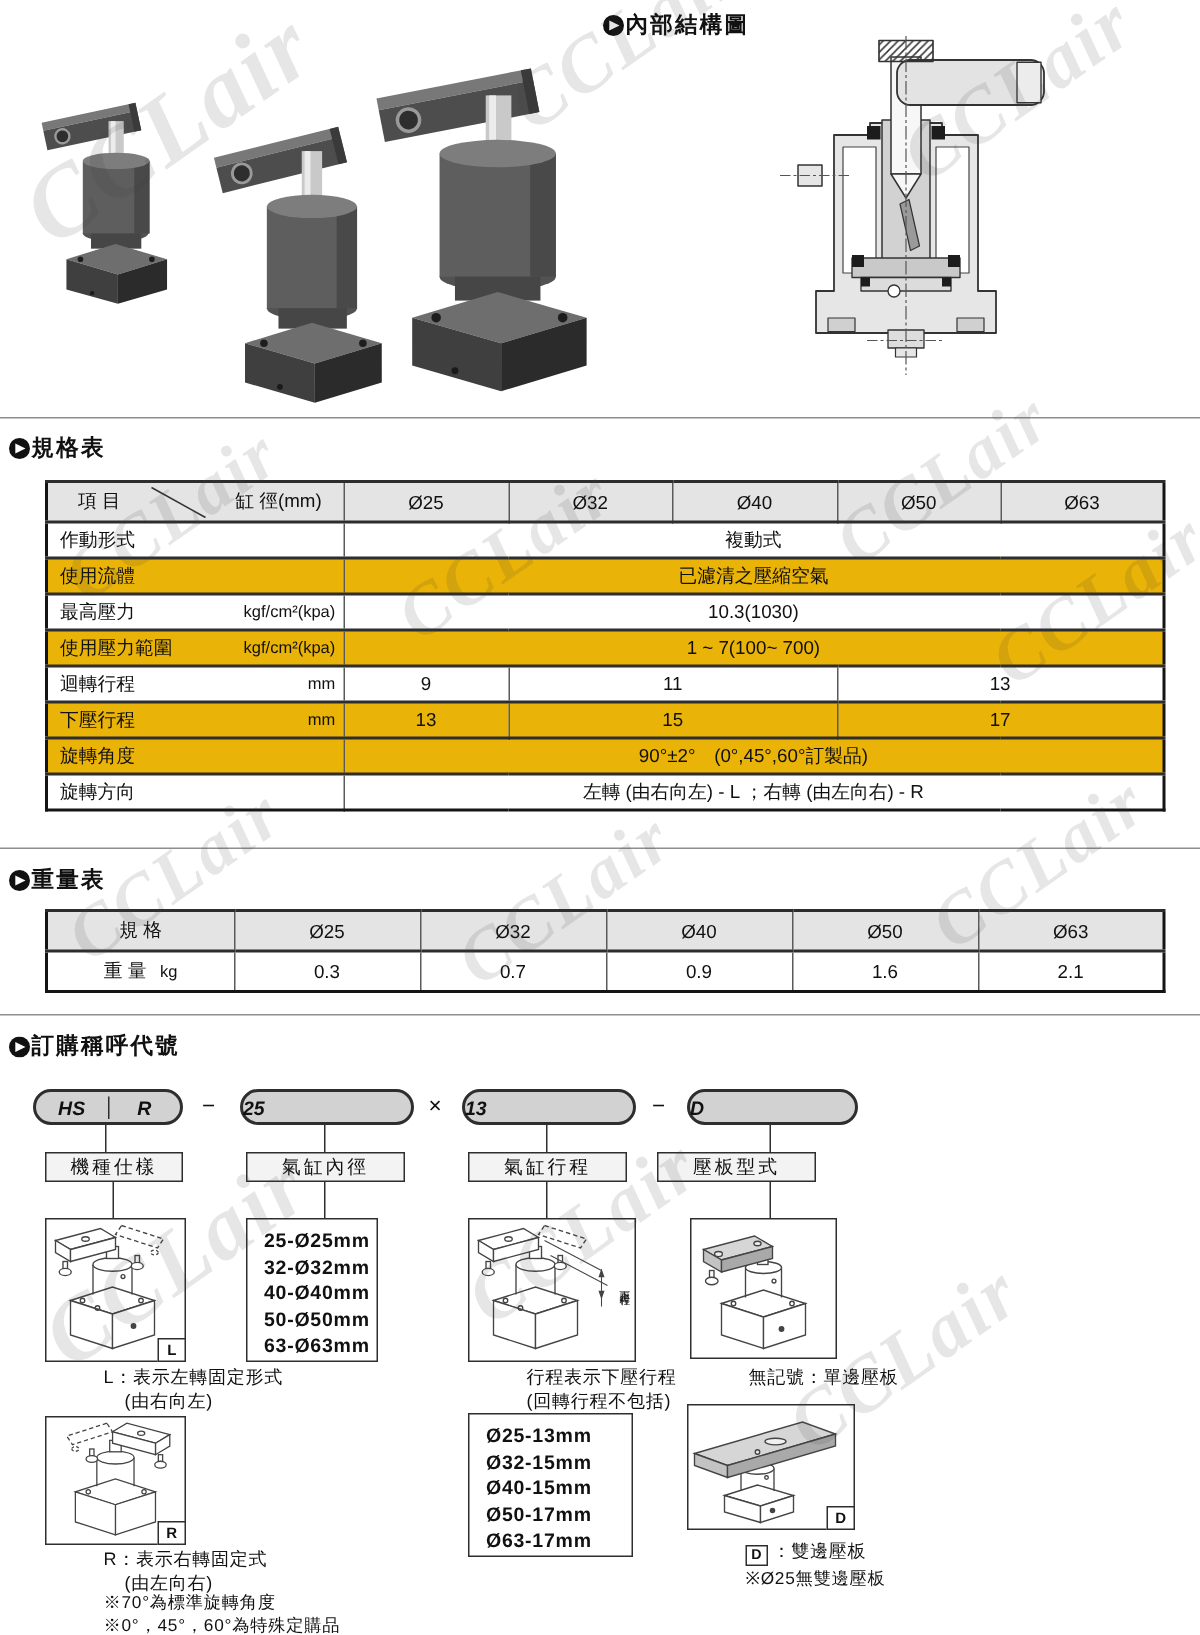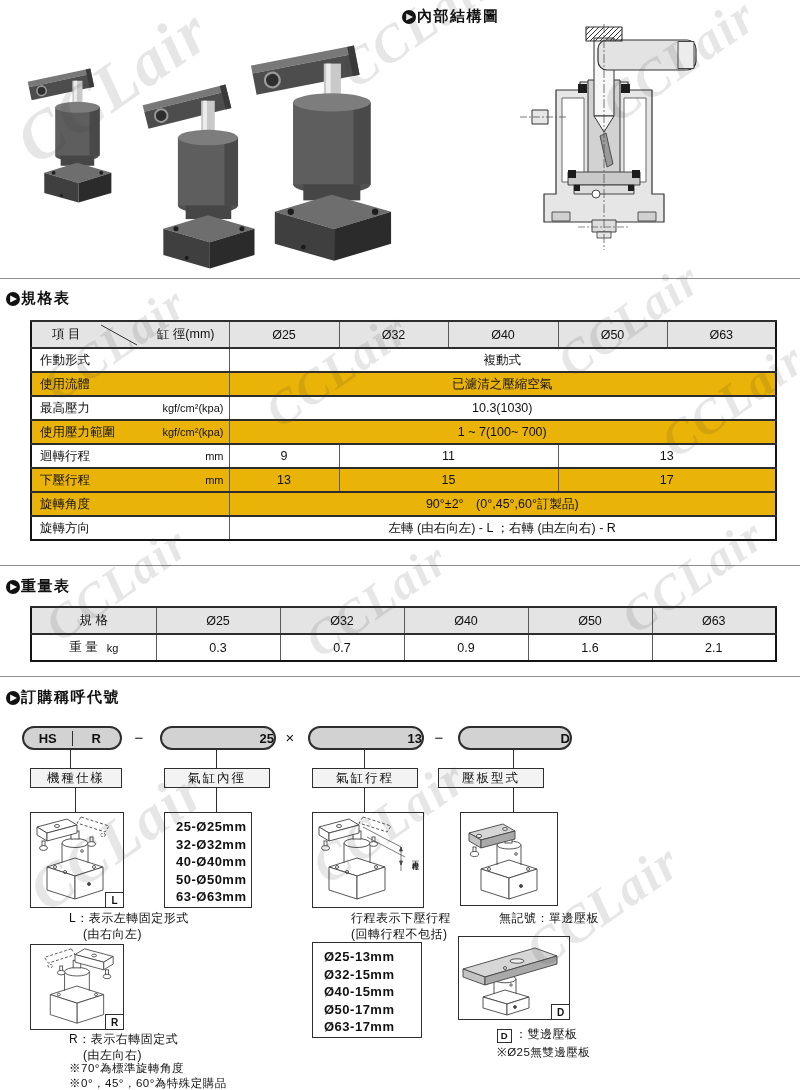--- a/index.html
+++ b/index.html
@@ -23,21 +23,21 @@
   .lblwrap{display:flex;justify-content:space-between;align-items:center;padding:0 5px 0 8px;}
   .lblwrap .u{font-size:11px;}
   .cornerwrap{display:flex;justify-content:space-between;align-items:center;padding:0 14px 0 20px;}
   .wt{position:absolute;left:30px;top:606px;width:745px;border:2px solid #141414;}
   .wt td{border-left:1px solid #5a5a5a;border-top:2px solid #2d2d2d;height:25px;
          font-size:12.5px;text-align:center;vertical-align:middle;padding:0;}
   .wtlbl{display:flex;justify-content:center;align-items:center;gap:9px;}
   .wtlbl .u{font-size:11px;align-self:flex-end;padding-bottom:2px;}
   
   .pill{position:absolute;height:20px;border:2px solid #2e2e2e;border-radius:12px;background:#d2d2d2;
-        display:flex;align-items:center;justify-content:flex-end;font-weight:bold;font-size:13px;z-index:2;}
+        display:flex;align-items:center;justify-content:flex-start;font-weight:bold;font-size:13px;z-index:2;font-style:italic;}
   .pill .half{flex:1;text-align:center;}
   .pill .half+.half{border-left:1px solid #2e2e2e;}
   .sep{position:absolute;display:flex;align-items:center;justify-content:center;font-size:15px;z-index:2;}
   .lblbox{position:absolute;height:18px;border:1px solid #2e2e2e;background:#f3f3f3;display:flex;
           align-items:center;justify-content:center;font-size:12.5px;letter-spacing:2px;z-index:2;}
   .vline{position:absolute;width:1px;background:#2e2e2e;z-index:1;}
   .imgbox{position:absolute;border:1px solid #2e2e2e;background:#fff;z-index:2;}
   .ctag{position:absolute;right:-1px;bottom:-1px;width:17px;height:14px;border:1px solid #2e2e2e;
         background:#fff;font-size:10px;font-weight:bold;display:flex;align-items:center;justify-content:center;}
   .listbox{position:absolute;border:1px solid #2e2e2e;background:#fff;box-sizing:border-box;

